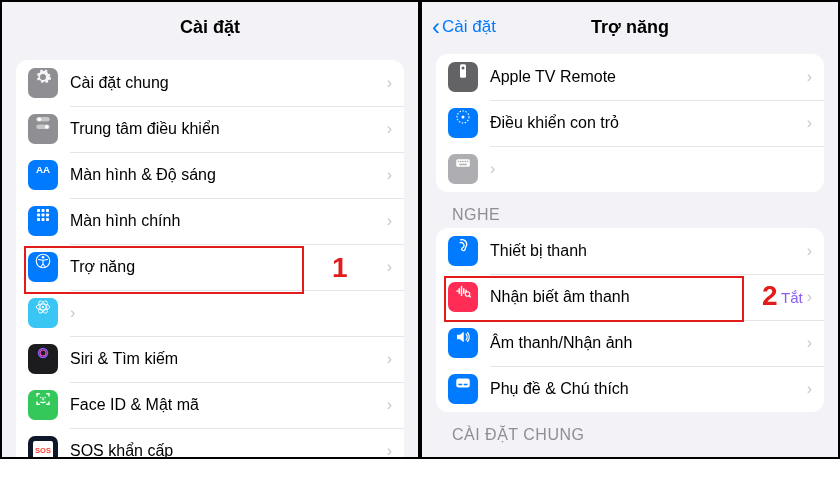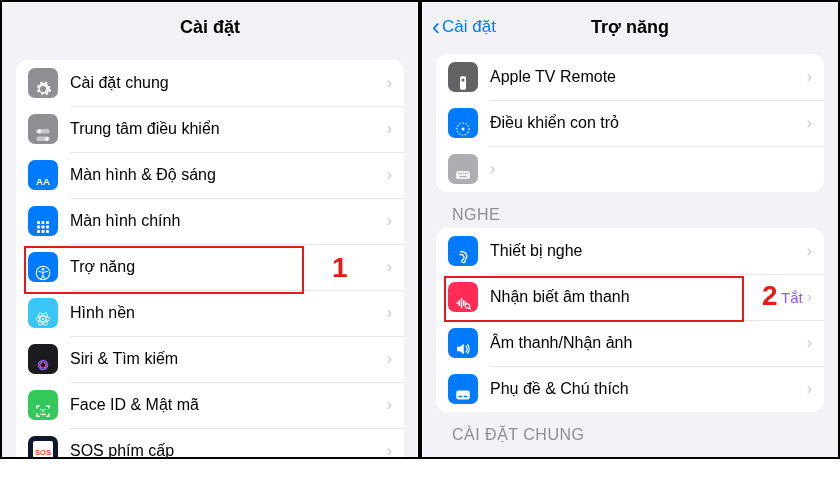--- a/index.html
+++ b/index.html
@@ -9,21 +9,21 @@
   .pane.left { border-right:4px solid #000; }
   .header { height:50px; display:flex; align-items:center; justify-content:center; position:relative; background:#f2f2f7; }
   .header-title { font-size:18px; font-weight:600; color:#000; }
   .back { position:absolute; left:10px; display:flex; align-items:center; color:#007aff; font-size:17px; }
   .back .chev { font-size:24px; margin-right:2px; line-height:1; }
   .group { background:#fff; margin:8px 14px 14px 14px; border-radius:12px; overflow:hidden; }
   .group.tight-top { margin-top:0; }
   .sect-label { font-size:16px; color:#8e8e93; text-transform:uppercase; margin:6px 30px 4px 30px; letter-spacing:0.5px;}
   .row { display:flex; align-items:center; height:46px; padding:0 12px; position:relative; }
   .row + .row::before { content:""; position:absolute; left:54px; right:0; top:0; height:1px; background:#e5e5ea; }
-  .icon { width:30px; height:30px; border-radius:7px; margin-right:12px; display:flex; align-items:flex-end; justify-content:center; flex-shrink:0; }
+  .icon { width:30px; height:30px; border-radius:7px; margin-right:12px; display:flex; align-items:flex-start; justify-content:center; flex-shrink:0; }
   .icon svg { width:18px; height:18px; }
   .label { flex:1; font-size:16px; color:#000; }
   .value { font-size:15px; color:#8b5cf6; margin-right:4px; }
   .disc { color:#c7c7cc; font-size:16px; flex-shrink:0; }
   .annot { position:absolute; border:2.5px solid #e21b1b; pointer-events:none; }
   .annot-num { position:absolute; color:#e21b1b; font-weight:700; font-size:28px; pointer-events:none; }
   
   .bg-gray { background:#8e8e93; }
   .bg-blue { background:#007aff; }
   .bg-lightgray { background:#aeaeb2; }
@@ -104,21 +104,20 @@
         </div>
         <div class="row">
           <div class="icon bg-atom">
             <svg viewBox="0 0 24 24">
               <ellipse cx="12" cy="12" rx="9" ry="4" fill="none" stroke="white" stroke-width="1.2"></ellipse>
               <ellipse cx="12" cy="12" rx="9" ry="4" fill="none" stroke="white" stroke-width="1.2" transform="rotate(60 12 12)"></ellipse>
               <ellipse cx="12" cy="12" rx="9" ry="4" fill="none" stroke="white" stroke-width="1.2" transform="rotate(-60 12 12)"></ellipse>
               <circle cx="12" cy="12" r="1.5" fill="white"></circle>
             </svg>
           </div>
-          <span class="label">Hình nền</span>
           <span class="disc">›</span>
         </div>
         <div class="row">
           <div class="icon bg-black">
             <svg viewBox="0 0 24 24">
               <circle cx="12" cy="12" r="9" fill="#1c1c1e"></circle>
               <circle cx="12" cy="12" r="6" fill="none" stroke="#7d5fff" stroke-width="2"></circle>
               <circle cx="12" cy="12" r="4" fill="none" stroke="#ff4db8" stroke-width="1.5"></circle>
             </svg>
           </div>
@@ -136,21 +135,21 @@
           </div>
           <span class="label">Face ID &amp; Mật mã</span>
           <span class="disc">›</span>
         </div>
         <div class="row">
           <div class="icon bg-white">
             <svg viewBox="0 0 24 24">
               <text x="12" y="16" text-anchor="middle" font-size="10" font-weight="700" fill="#ff3b30">SOS</text>
             </svg>
           </div>
-          <span class="label">SOS phím cấp</span>
+          <span class="label">SOS khẩn cấp</span>
           <span class="disc">›</span>
         </div>
       </div>
     <div class="annot" style="left:22px; top:244px; width:280px; height:48px;"></div>
     <div class="annot-num" style="left:330px; top:250px;">1</div>
   </div>
 
   <div class="pane">
     <div class="header">
       <div class="back">
@@ -196,21 +195,21 @@
         </div>
       </div>
     <div class="sect-label">NGHE</div>
     <div class="group" id="right-group-hearing" style="margin-top:4px;">
         <div class="row">
           <div class="icon bg-blue">
             <svg viewBox="0 0 24 24">
               <path d="M9 5c4-1 8 2 8 6 0 3-2 4-2 6s-2 3-4 2c-1-.5-1-2 0-3 2-1 3-3 2-5s-3-3-5-2" fill="none" stroke="white" stroke-width="1.8" stroke-linecap="round"></path>
             </svg>
           </div>
-          <span class="label">Thiết bị nghe</span>
+          <span class="label">Thiết bị thanh</span>
           <span class="disc">›</span>
         </div>
         <div class="row">
           <div class="icon bg-pink">
             <svg viewBox="0 0 24 24">
               <path d="M4 12h1M7 9v6M10 6v12M13 9v6M16 11v2" stroke="white" stroke-width="2" stroke-linecap="round"></path>
               <circle cx="18" cy="16" r="3" fill="none" stroke="white" stroke-width="1.5"></circle>
               <path d="M20 18l2 2" stroke="white" stroke-width="1.5" stroke-linecap="round"></path>
             </svg>
           </div>

